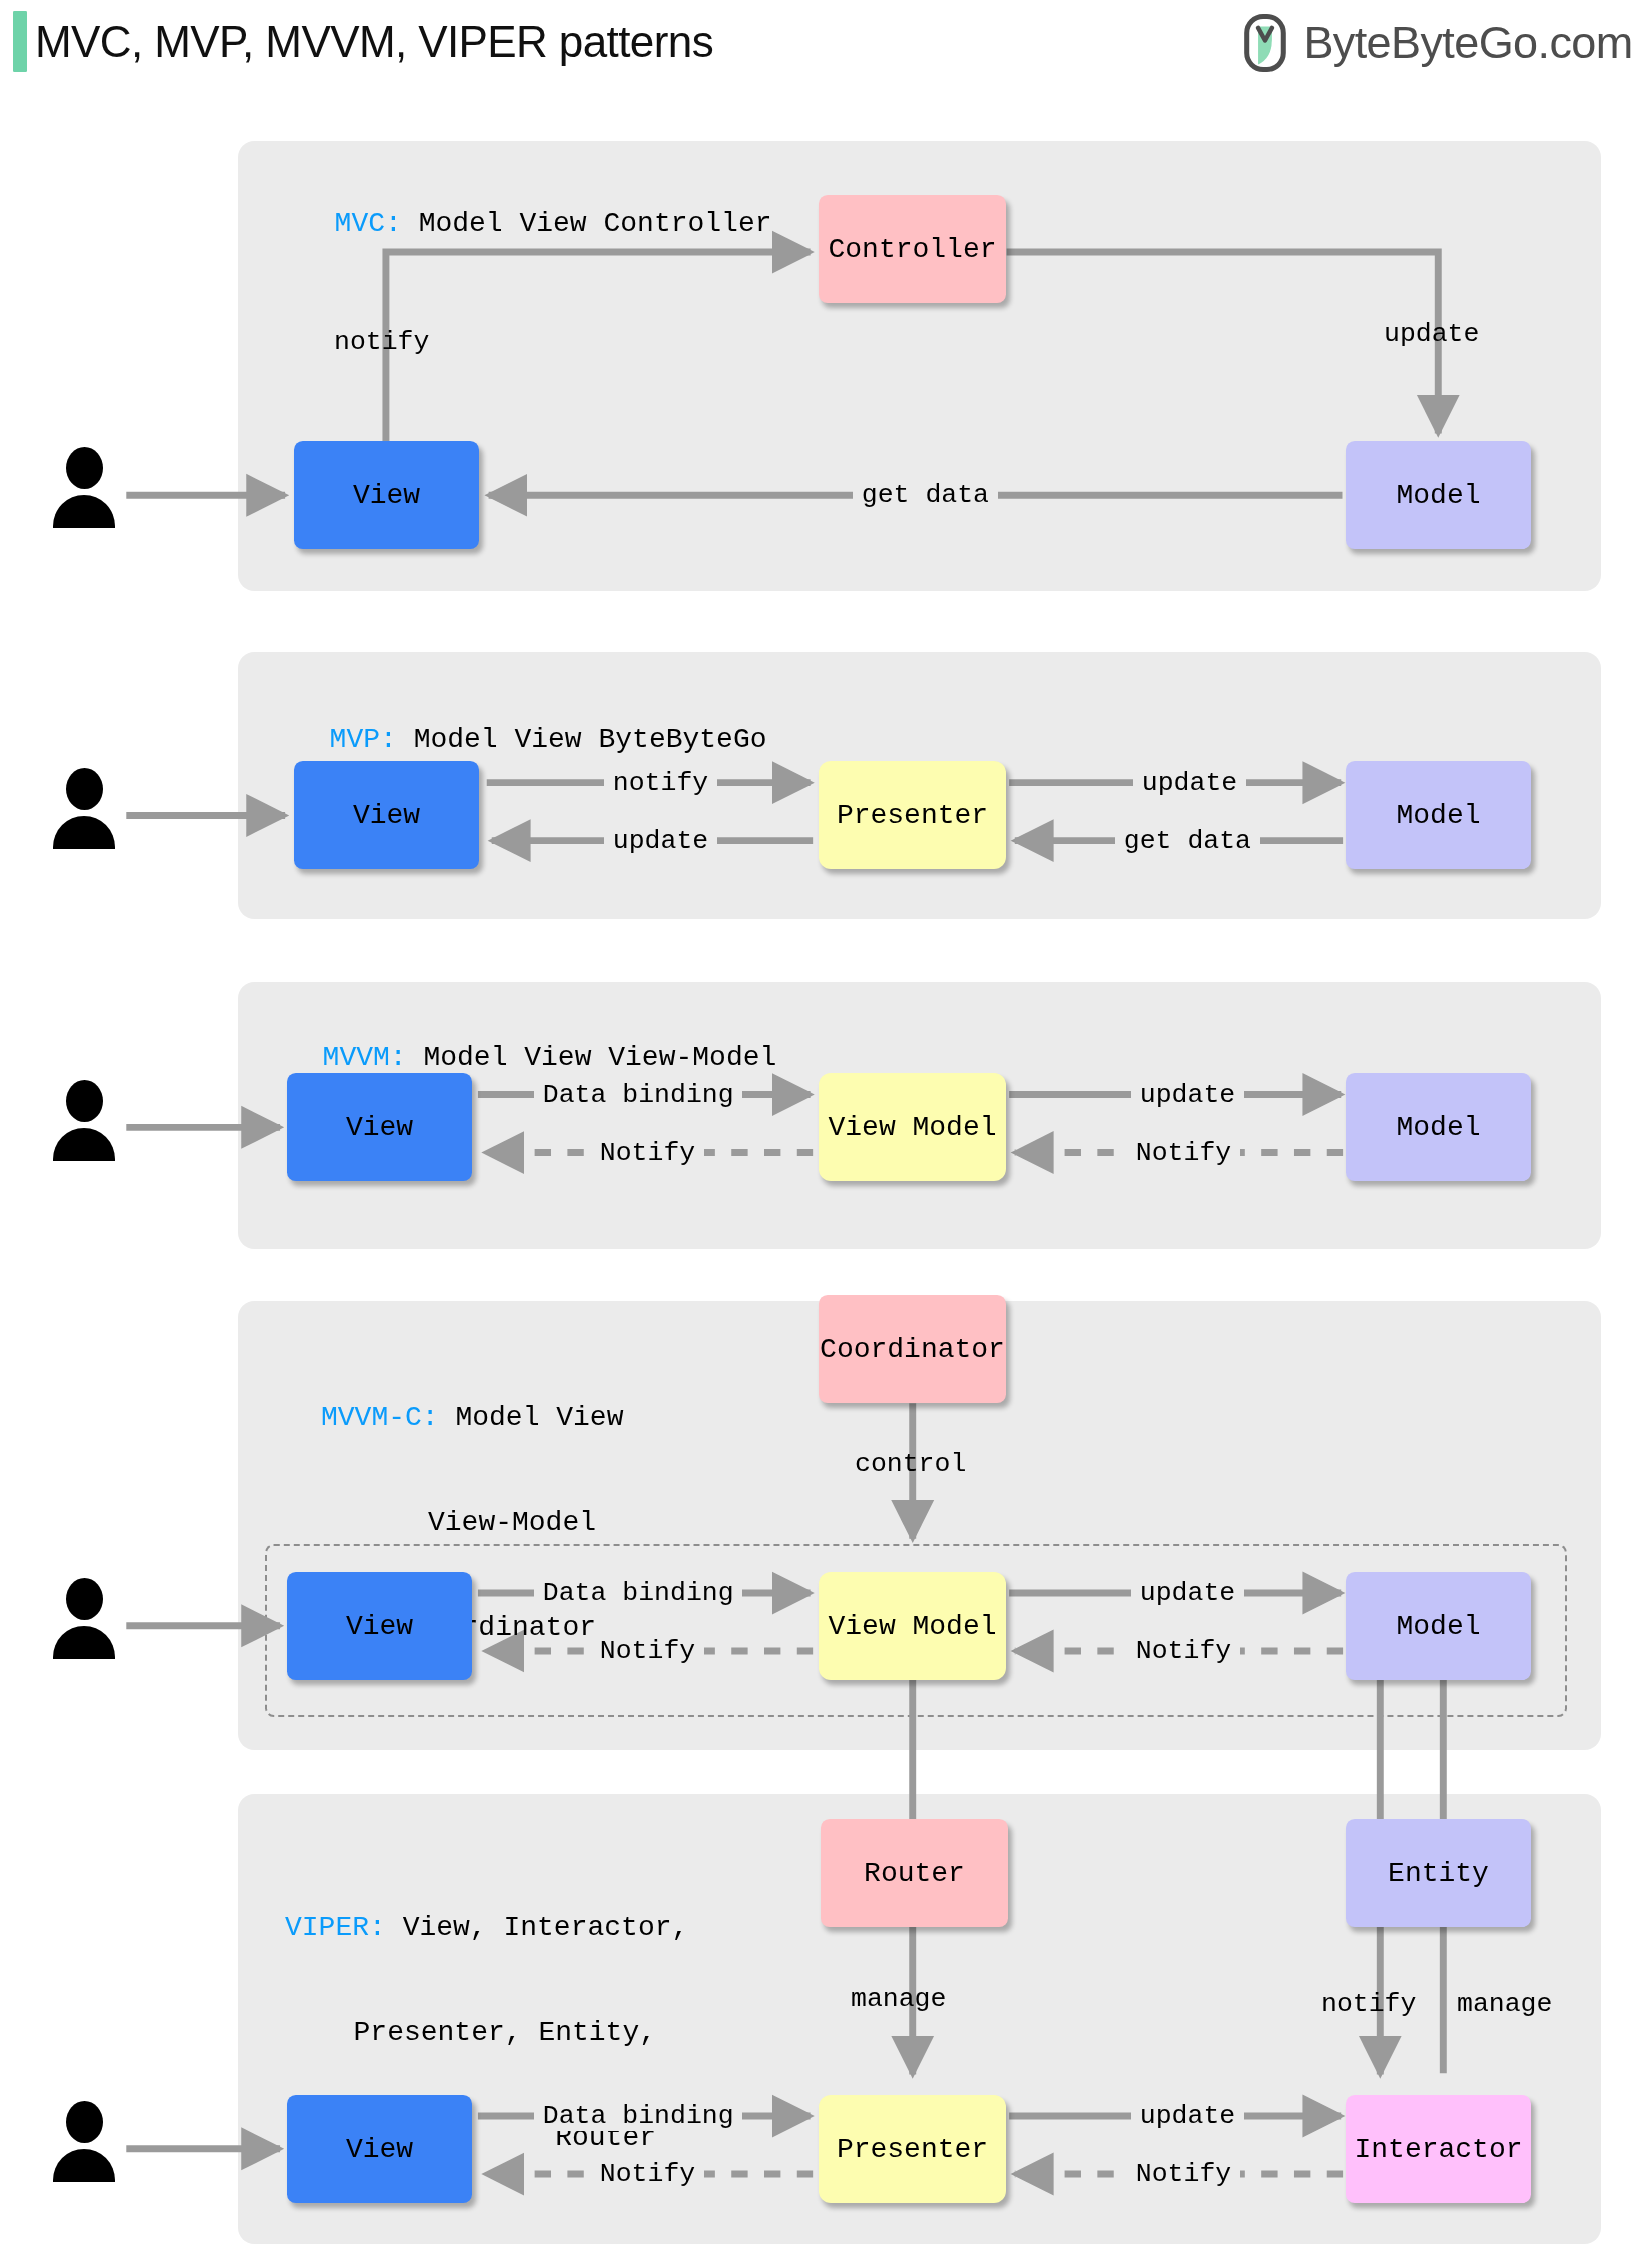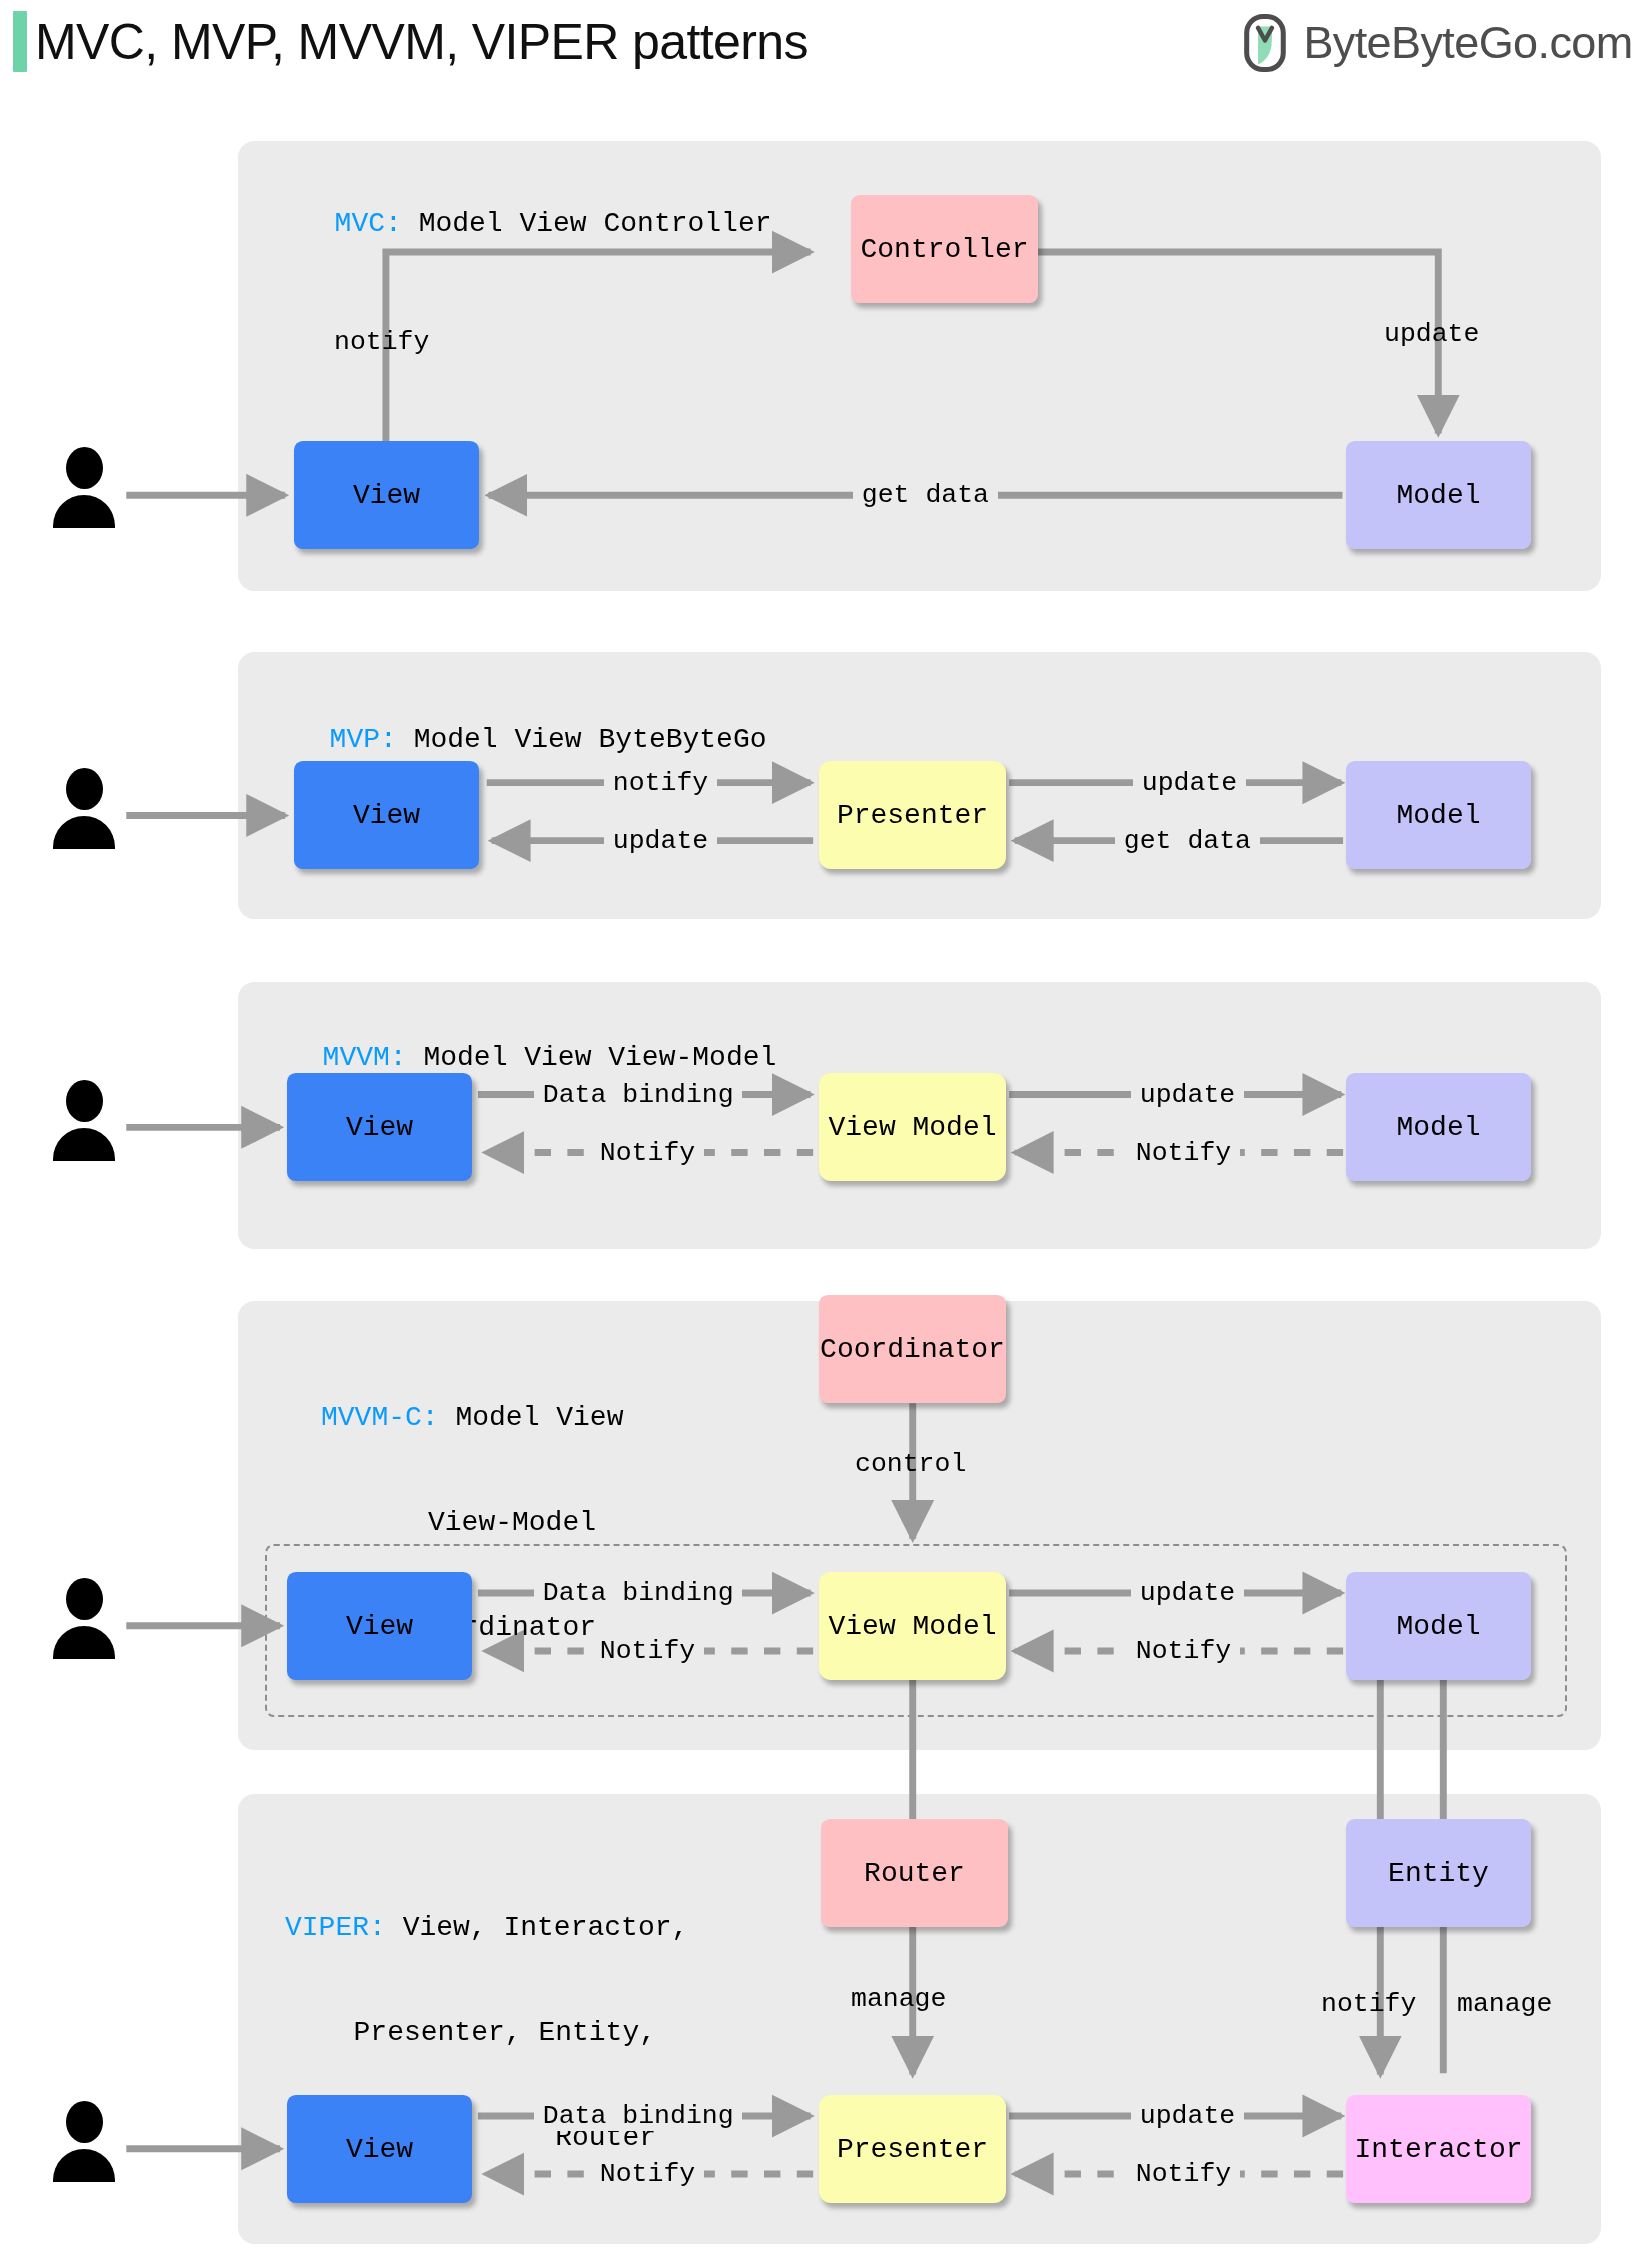--- a/index.html
+++ b/index.html
@@ -9,21 +9,21 @@
     overflow:hidden;position:relative;
   }
   
   .header{position:absolute;left:0;top:0;width:1649px;height:95px;}
   .title-bar{
     position:absolute;left:12.6px;top:11.3px;width:14px;height:61px;
     background:#6ed3a9;border-radius:1.3px;
   }
   .title-text{
     position:absolute;left:35px;top:8.8px;
-    font-size:50px;line-height:66px;color:#101010;
+    font-size:44px;line-height:66px;color:#101010;
     font-family:"Liberation Sans", sans-serif;
     white-space:nowrap;letter-spacing:-0.6px;
   }
   .brand{
     position:absolute;right:16.4px;top:14px;height:58px;
     display:flex;align-items:center;gap:12.6px;
   }
   .brand-mark{width:47px;height:58px;}
   .brand-text{
     font-size:45px;line-height:50px;color:#4d4d4d;
@@ -186,21 +186,21 @@
   <div>Coordinator</div>
 </div>
 
 <div class="sec-title" style="left:285px;top:1840px;text-align:right;width:371px;">
   <div><span class="key">VIPER:</span> <span>View, Interactor,</span></div>
   <div>Presenter, Entity,</div>
   <div>Router</div>
 </div>
 
 <div class="node n-view" style="left:294px;top:441px;width:185px;height:108px;">View</div>
-<div class="node n-ctrl" style="left:819px;top:195px;width:187px;height:108px;margin-left:32px;">Controller</div>
+<div class="node n-ctrl" style="left:819px;top:195px;width:187px;height:108px;">Controller</div>
 <div class="node n-model" style="left:1346px;top:441px;width:185px;height:108px;">Model</div>
 
 <div class="node n-view" style="left:294px;top:761px;width:185px;height:108px;">View</div>
 <div class="node n-pres" style="left:819px;top:761px;width:187px;height:108px;">Presenter</div>
 <div class="node n-model" style="left:1346px;top:761px;width:185px;height:108px;">Model</div>
 
 <div class="node n-view" style="left:287px;top:1073px;width:185px;height:108px;">View</div>
 <div class="node n-pres" style="left:819px;top:1073px;width:187px;height:108px;">View Model</div>
 <div class="node n-model" style="left:1346px;top:1073px;width:185px;height:108px;">Model</div>
 

